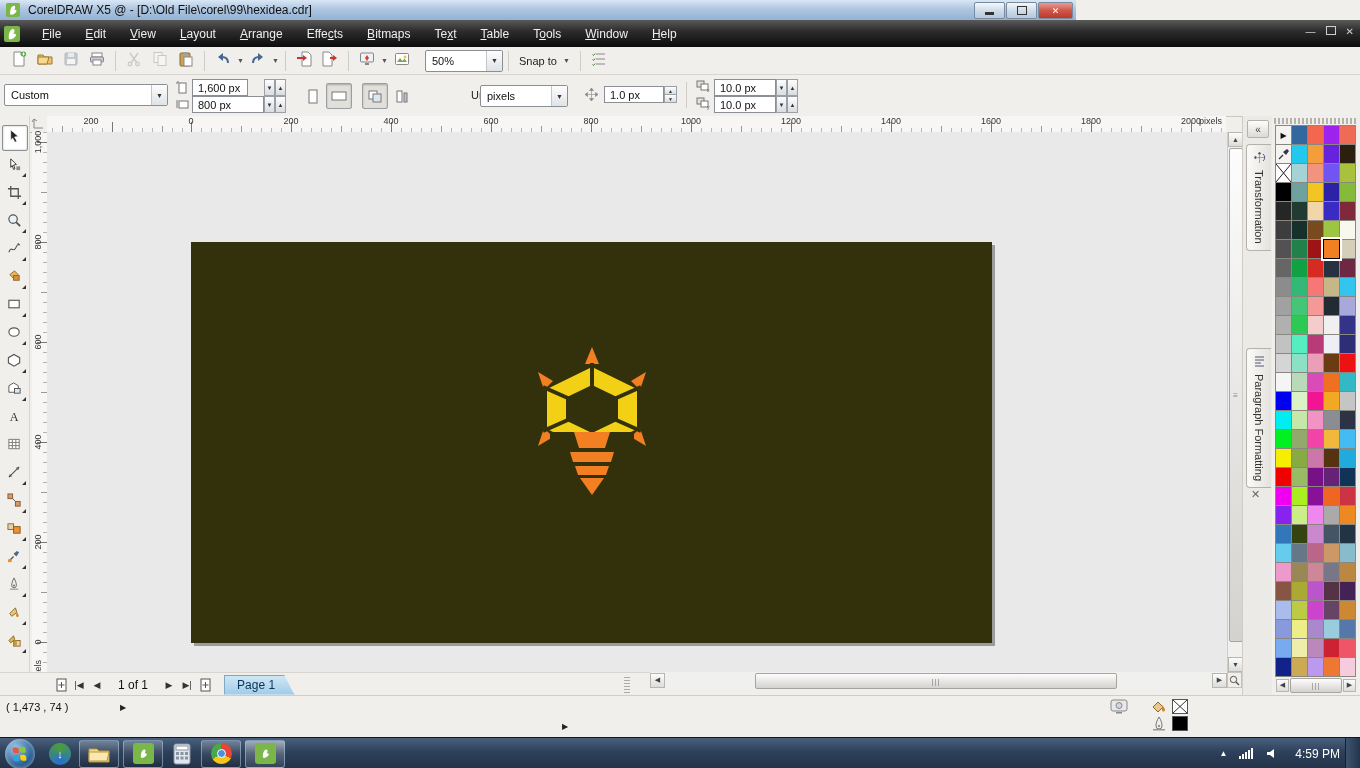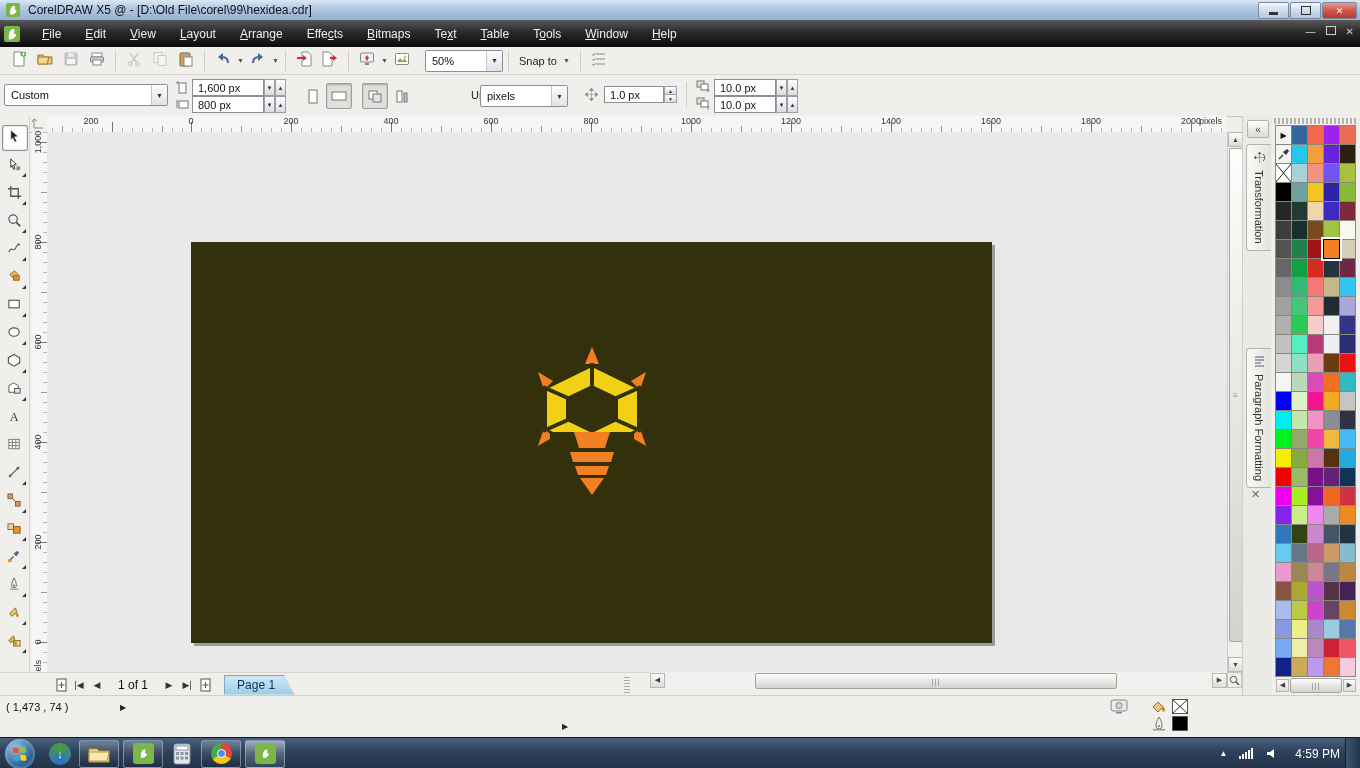--- a/index.html
+++ b/index.html
@@ -1,20 +1,20 @@
 <!DOCTYPE html>
 <html><head>
 <meta charset="utf-8">
 <style>
   html,body{margin:0;padding:0;background:#444;}
   #app{position:relative;width:1360px;height:768px;overflow:hidden;
        font-family:"Liberation Sans","DejaVu Sans",sans-serif;font-size:12px;
        background:#f0efec;user-select:none;}
   
-  .titlebar{position:absolute;left:0;top:0;width:1360px;height:20px;
+  .titlebar{position:absolute;left:0;top:0;width:1076px;height:20px;
     background:linear-gradient(#d9e7f5,#aec6e0 45%,#93b2d4);border-bottom:1px solid #6e88a5;
     display:flex;align-items:center;color:#111;}
   .titlebar .app-ic{width:14px;height:14px;margin:0 8px 0 6px;}
   .title-text{font-size:12px;}
   .win-controls{position:absolute;right:3px;top:2px;display:flex;gap:1px;}
   .win-btn{width:29px;height:15px;border:1px solid #7a8aa0;border-radius:2px;
     background:linear-gradient(#f4f8fc,#cfdcea 50%,#b4c8dd);display:flex;align-items:center;justify-content:center;
     font-size:9px;color:#222;cursor:pointer;}
   .win-btn.close{background:linear-gradient(#e89c94,#d0574a 50%,#b83a2e);color:#fff;width:33px;}
   .glyph-min{display:block;width:9px;height:3px;background:#333;margin-top:6px;}
@@ -312,21 +312,21 @@
 
   <div class="propbar">
     <div class="combo" style="position:absolute;left:4px;top:9px;width:162px;">
       <span class="cb-txt">Custom</span>
       <span class="cb-arrow">▼</span>
     </div>
     <svg style="position:absolute;left:176px;top:6px;" width="13" height="14" viewBox="0 0 13 14">
         <rect x="3" y="2" width="7" height="10" fill="#fff" stroke="#777"></rect>
         <path d="M1 1v2M1 1h2" stroke="#777" fill="none"></path>
       </svg>
-    <div class="pb-input" style="left:192px;top:4px;width:72px;">1,600 px</div>
+    <div class="pb-input" style="left:192px;top:4px;width:56px;">1,600 px</div>
     <div class="mini-btn" style="left:264px;top:4px;">▼</div>
     <div class="mini-btn" style="left:275px;top:4px;">▲</div>
     <svg style="position:absolute;left:176px;top:22px;" width="13" height="14" viewBox="0 0 13 14">
         <rect x="3" y="4" width="9" height="7" fill="#fff" stroke="#777"></rect>
         <path d="M1 3v8" stroke="#777" fill="none"></path>
       </svg>
     <div class="pb-input" style="left:192px;top:21px;width:72px;">800 px</div>
     <div class="mini-btn" style="left:264px;top:21px;">▼</div>
     <div class="mini-btn" style="left:275px;top:21px;">▲</div>
     <div class="pb-tool" style="left:300px;top:8px;">

